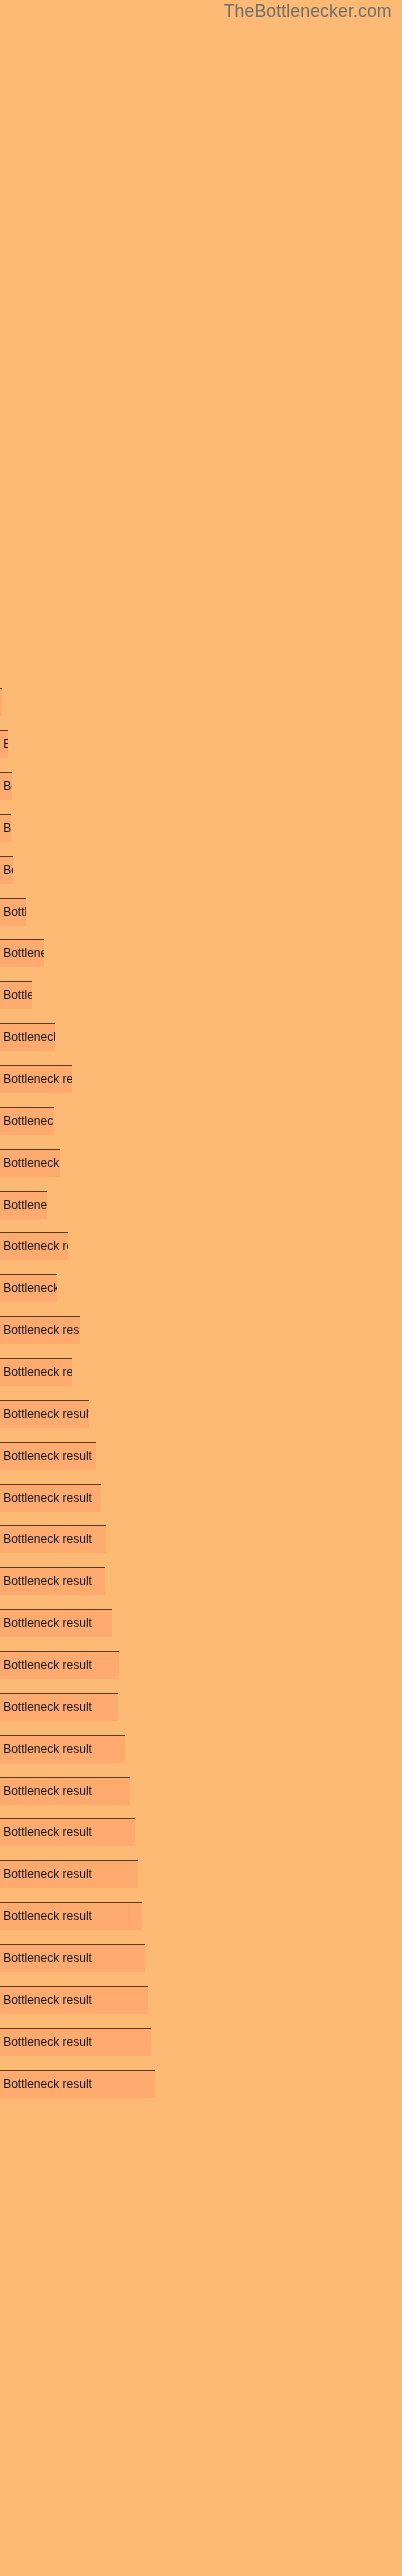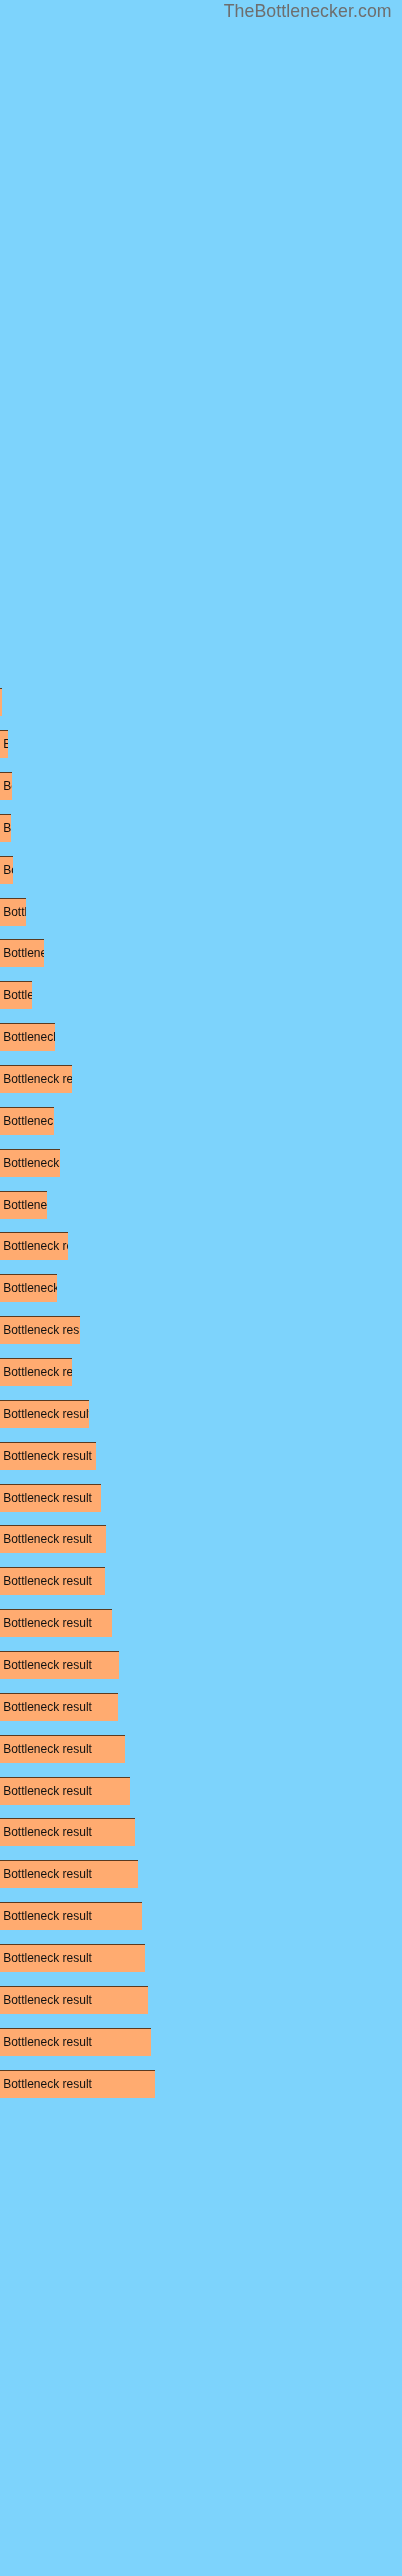--- a/index.html
+++ b/index.html
@@ -15,21 +15,21 @@
     font-family: "Liberation Sans", sans-serif;
     -webkit-font-smoothing: antialiased;
   }
 
   #page-root {
     position: absolute;
     left: 0;
     top: 0;
     width: 403px;
     height: 2576px;
-    background: #7dd3fc;
+    background: #fdba74;
   }
 
   
   #site-header {
     position: absolute;
     left: 0;
     top: 0;
     width: 403px;
     height: 22.5px;
   }

